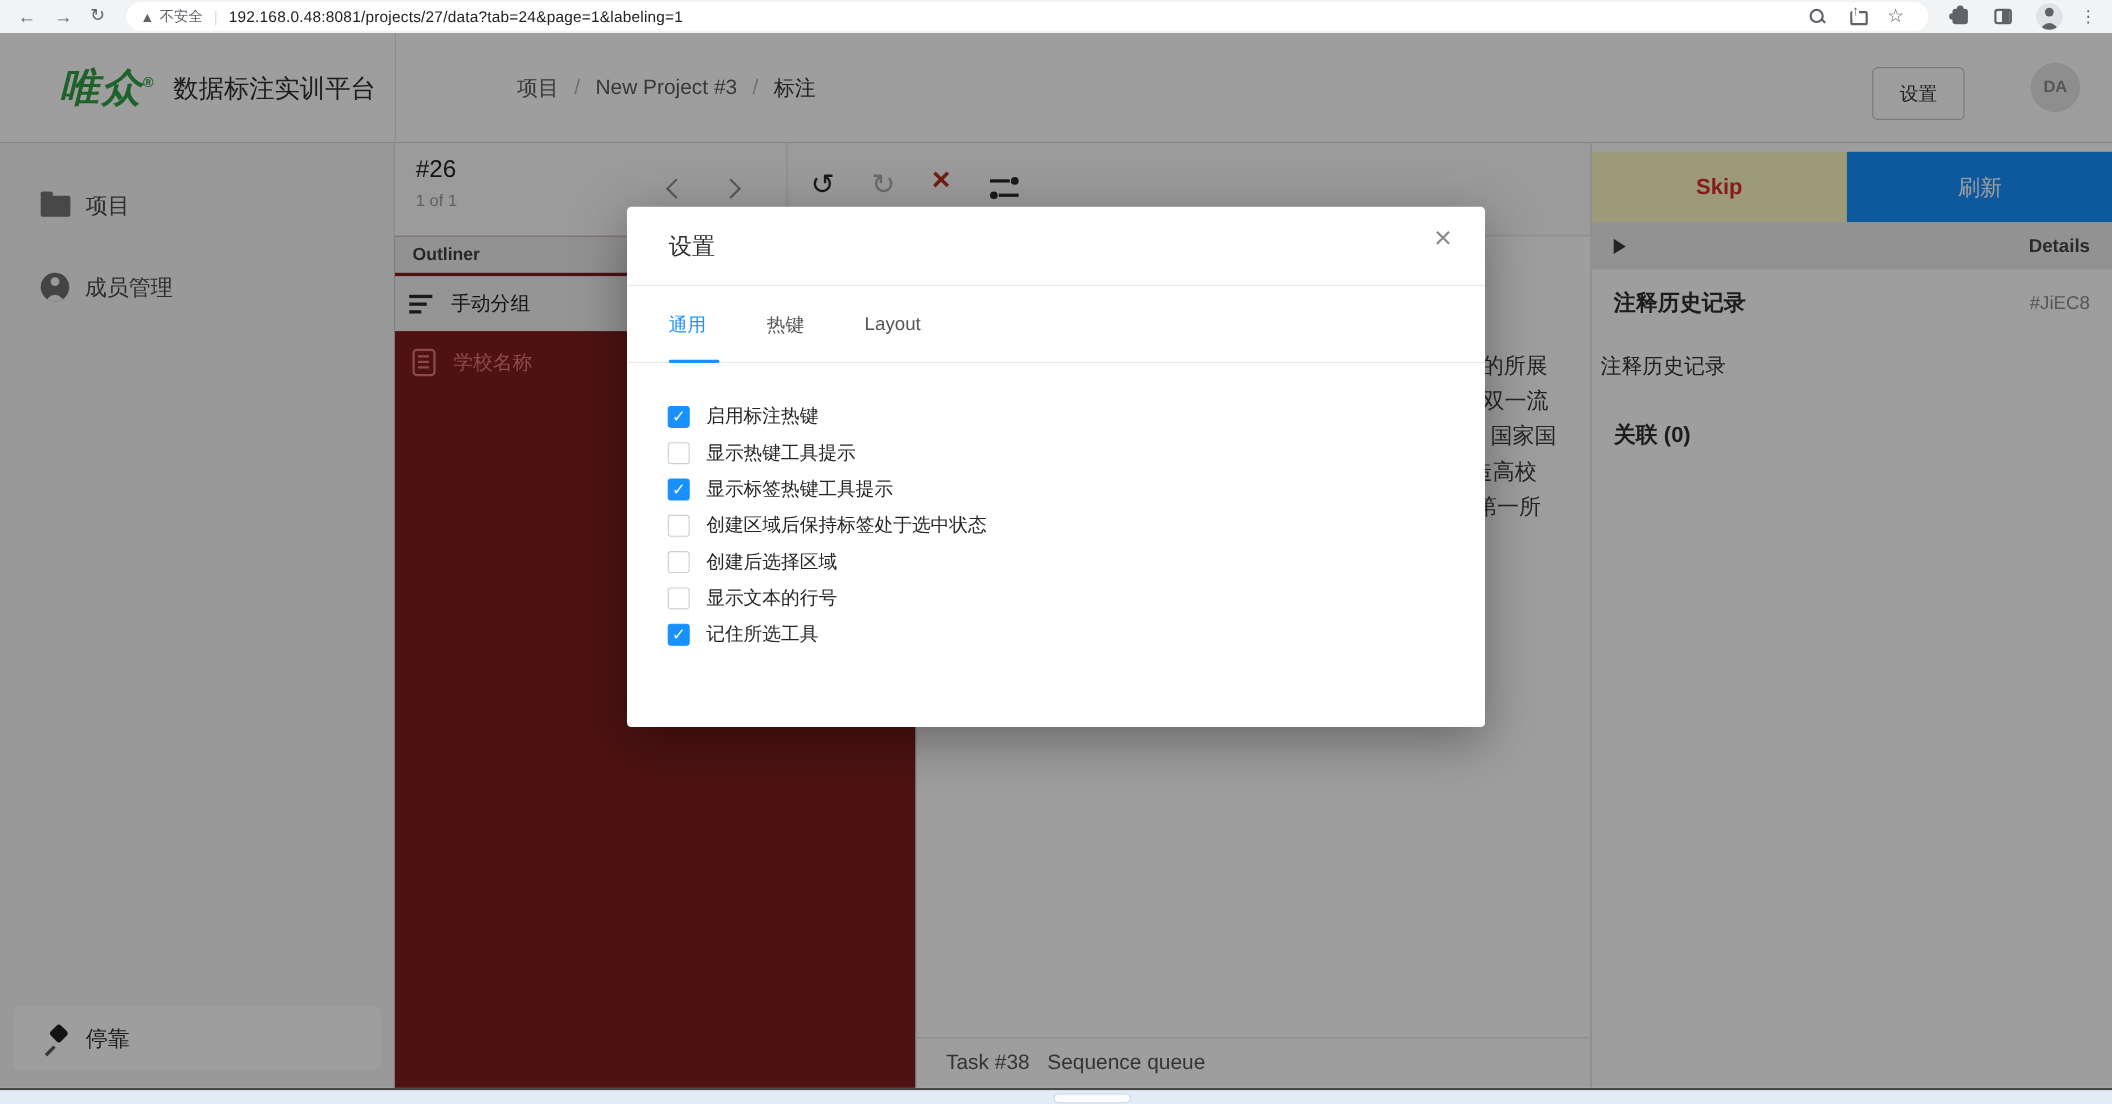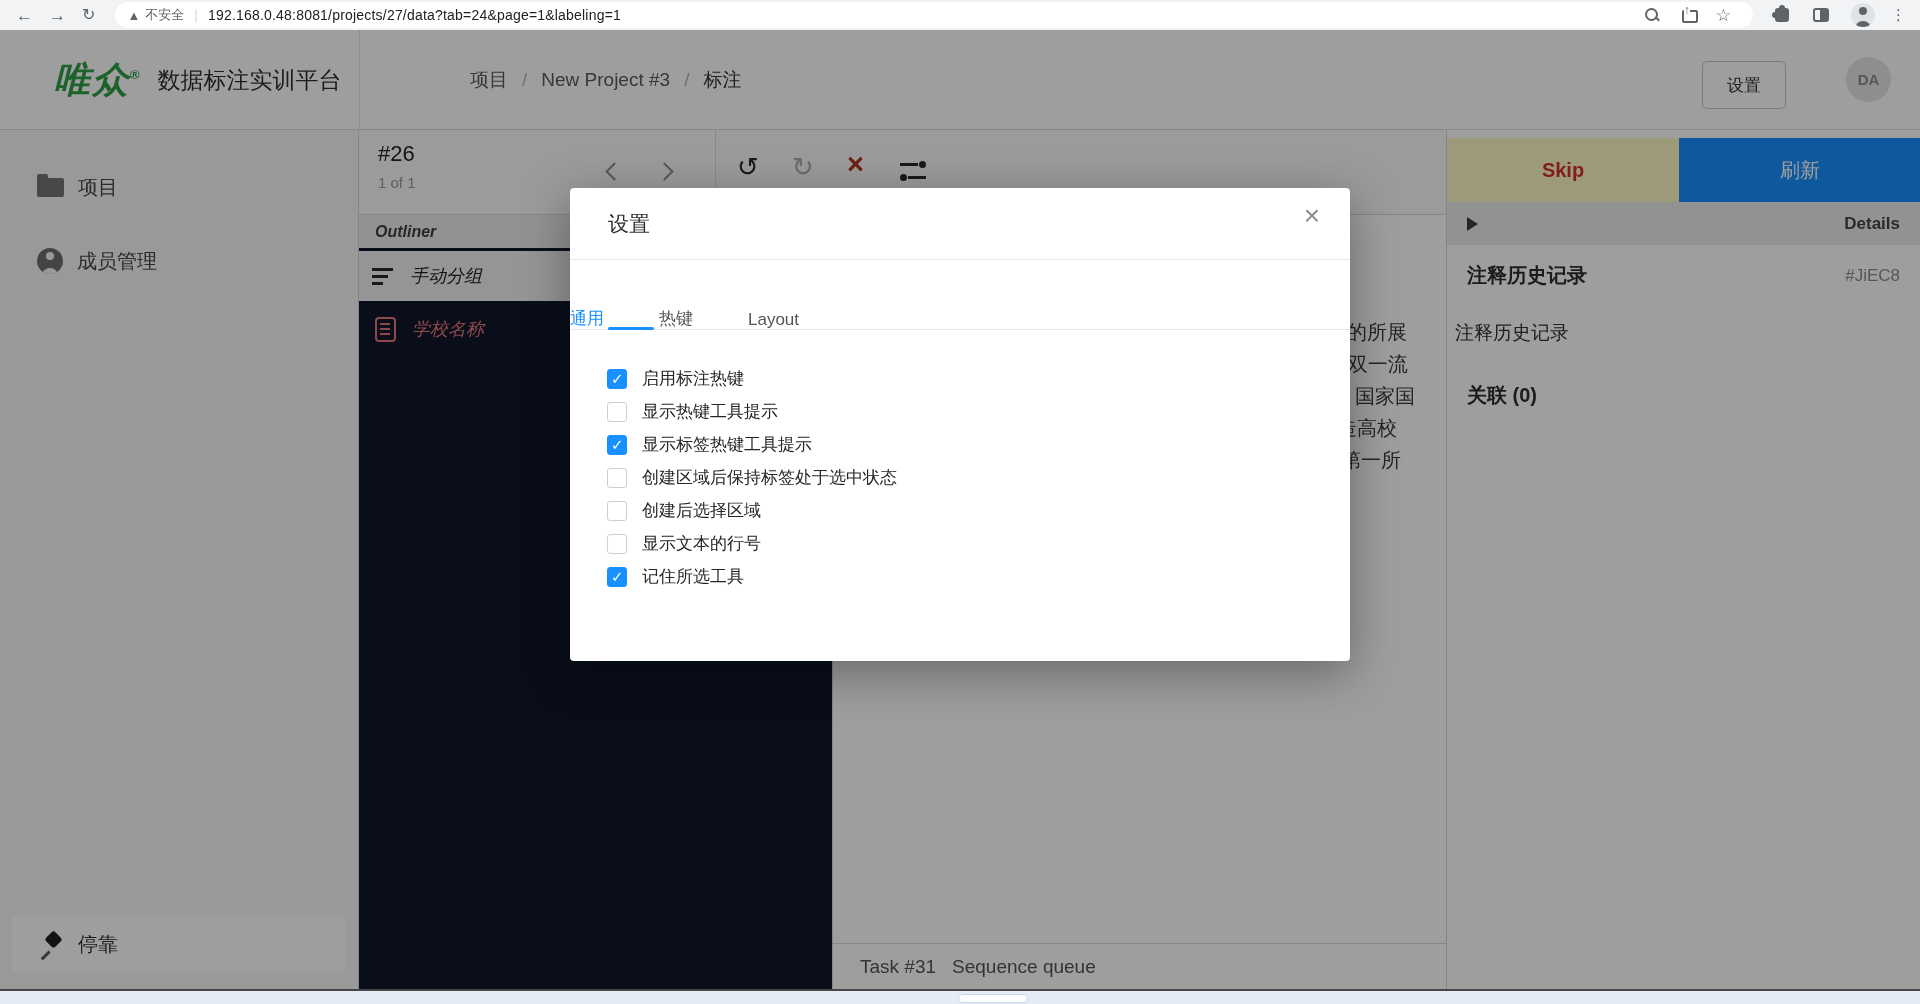--- a/index.html
+++ b/index.html
@@ -86,21 +86,21 @@
   .redo-ic { left:433px; color:#adadad; }
   .del-ic  { left:488px; color:#b5321e; font-weight:bold; font-size:29px; top:20px; }
   .sliders-ic { position:absolute; left:541px; top:31px; width:26px; height:20px; cursor:pointer; }
   .sliders-ic i { position:absolute; display:block; }
   .sliders-ic .l1 { top:2px; left:0; width:18px; height:3px; background:#2b2b2b; }
   .sliders-ic .d1 { top:0; right:0; width:7px; height:7px; border-radius:50%; background:#2b2b2b; }
   .sliders-ic .l2 { bottom:2px; right:0; width:18px; height:3px; background:#2b2b2b; }
   .sliders-ic .d2 { bottom:0; left:0; width:7px; height:7px; border-radius:50%; background:#2b2b2b; }
 
   
-  .outliner { position:absolute; top:215px; left:359px; width:474px; height:775px; background:#0f172a; border-right:1px solid #d9d9d9;font-style:italic; }
+  .outliner { position:absolute; top:215px; left:359px; width:474px; height:775px; background:#7f1d1d; border-right:1px solid #d9d9d9; }
   .outliner-bar { position:absolute; top:0; left:0; width:100%; height:33px; background:#ececec;
                   display:flex; align-items:center; font-size:16px; font-weight:bold; color:#3f3f3f; padding-left:16px; }
   .group-row { position:absolute; top:36px; left:0; width:100%; height:50px; background:#f0f0f0;
                display:flex; align-items:center; cursor:pointer; }
   .sort-ic { width:21px; height:17px; margin-left:13px; position:relative; }
   .sort-ic i { position:absolute; left:0; height:3px; background:#2b2b2b; display:block; }
   .sort-ic .b1 { top:0; width:21px; } .sort-ic .b2 { top:7px; width:16px; } .sort-ic .b3 { top:14px; width:11px; }
   .group-row .lbl { font-size:18px; color:#1f1f1f; margin-left:17px; }
   .region-row { position:absolute; top:92px; left:0; width:100%; height:44px; display:flex; align-items:center; cursor:pointer; }
   .doc-ic { position:relative; width:21px; height:25px; border:2.5px solid #e57878; border-radius:4px; margin-left:16px; }
@@ -138,21 +138,21 @@
 
   
   .overlay { position:absolute; top:30px; left:0; width:1920px; height:959px; background:rgba(0,0,0,0.38); z-index:40; }
 
   
   .modal { position:absolute; top:188px; left:570px; width:780px; height:473px; background:#fff;
            border-radius:4px; box-shadow:0 12px 48px rgba(0,0,0,.35); z-index:50; }
   .modal-head { position:absolute; top:0; left:0; width:100%; height:72px; border-bottom:1px solid #e8e8e8; }
   .modal-title { position:absolute; left:38px; top:22px; font-size:21px; color:#2e2e2e; }
   .modal-close { position:absolute; right:30px; top:14px; font-size:28px; color:#8c8c8c; cursor:pointer; line-height:1; }
-  .tabs { position:absolute; top:72px; left:0; width:100%; height:70px; display:flex; align-items:flex-end; }
+  .tabs { position:absolute; top:72px; left:0; width:100%; height:70px; display:flex; align-items:center; padding-left:38px; }
   .tab { font-size:17px; color:#555; margin-right:55px; cursor:pointer; }
   .tab.active { color:#1890ff; }
   .tab-track { position:absolute; top:141px; left:0; width:100%; height:1px; background:#eaeaea; }
   .tab-ink { position:absolute; top:139px; left:38px; width:46px; height:3px; background:#1890ff; border-radius:2px; }
   .opts { position:absolute; top:174px; left:0; width:100%; }
   .opt { height:33px; display:flex; align-items:center; padding-left:37px; cursor:pointer; }
   .cb { width:20px; height:20px; border-radius:3px; border:1.5px solid #cfcfcf; background:#fff; position:relative; flex:0 0 auto; }
   .cb.on { border-color:#1890ff; background:#1890ff; }
   .cb.on::after { content:"\2713"; position:absolute; left:3px; top:0px; color:#fff; font-size:15px; font-weight:bold; }
   .opt .lbl { font-size:17px; color:#262626; margin-left:15px; }
@@ -256,21 +256,21 @@
   </div>
 </div>
 
 <div class="center">
   <span class="frag">的所展</span>
   <span class="frag">'双一流</span>
   <span class="frag">国家国</span>
   <span class="frag">造高校</span>
   <span class="frag">第一所</span>
   <div class="task-queue-bar">
-    <span>Task #31</span>
+    <span>Task #38</span>
     <span class="q">Sequence queue</span>
   </div>
 </div>
 
 <div class="details-panel">
   <div class="skip-btn">Skip</div>
   <div class="refresh-btn">刷新</div>
   <div class="details-bar">
     <span class="tri-ic"></span>
     <span class="lbl">Details</span>

